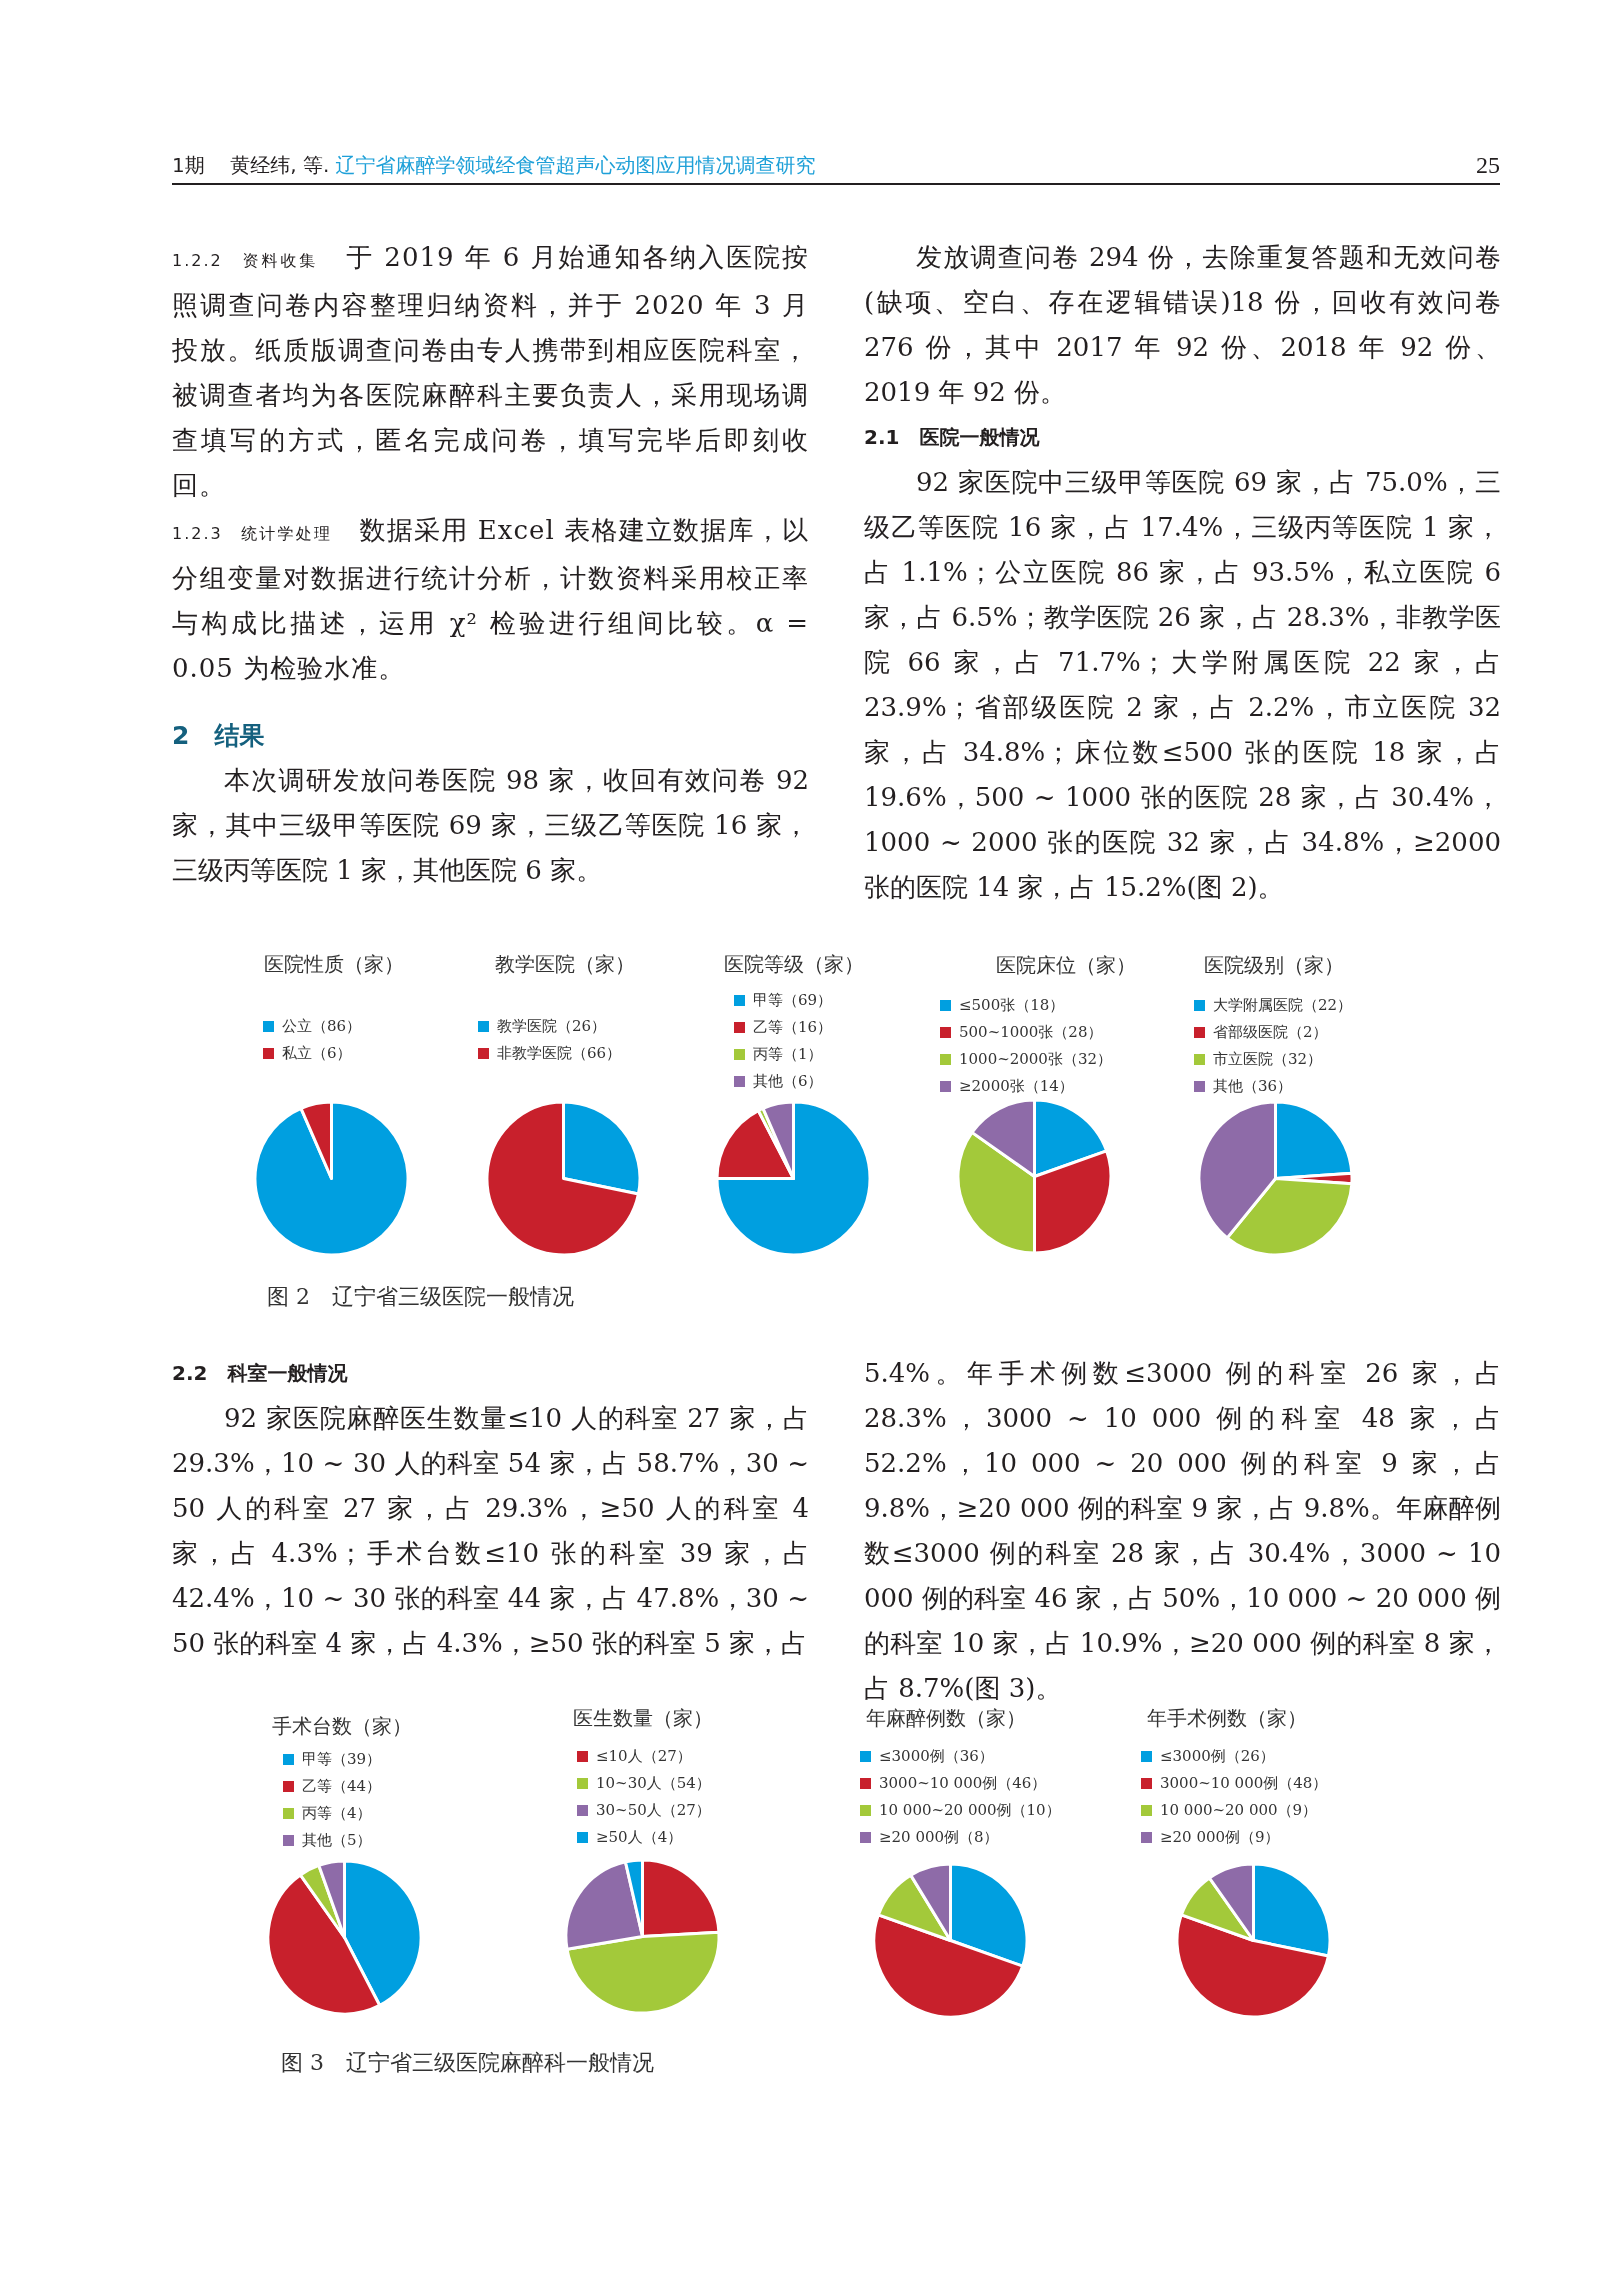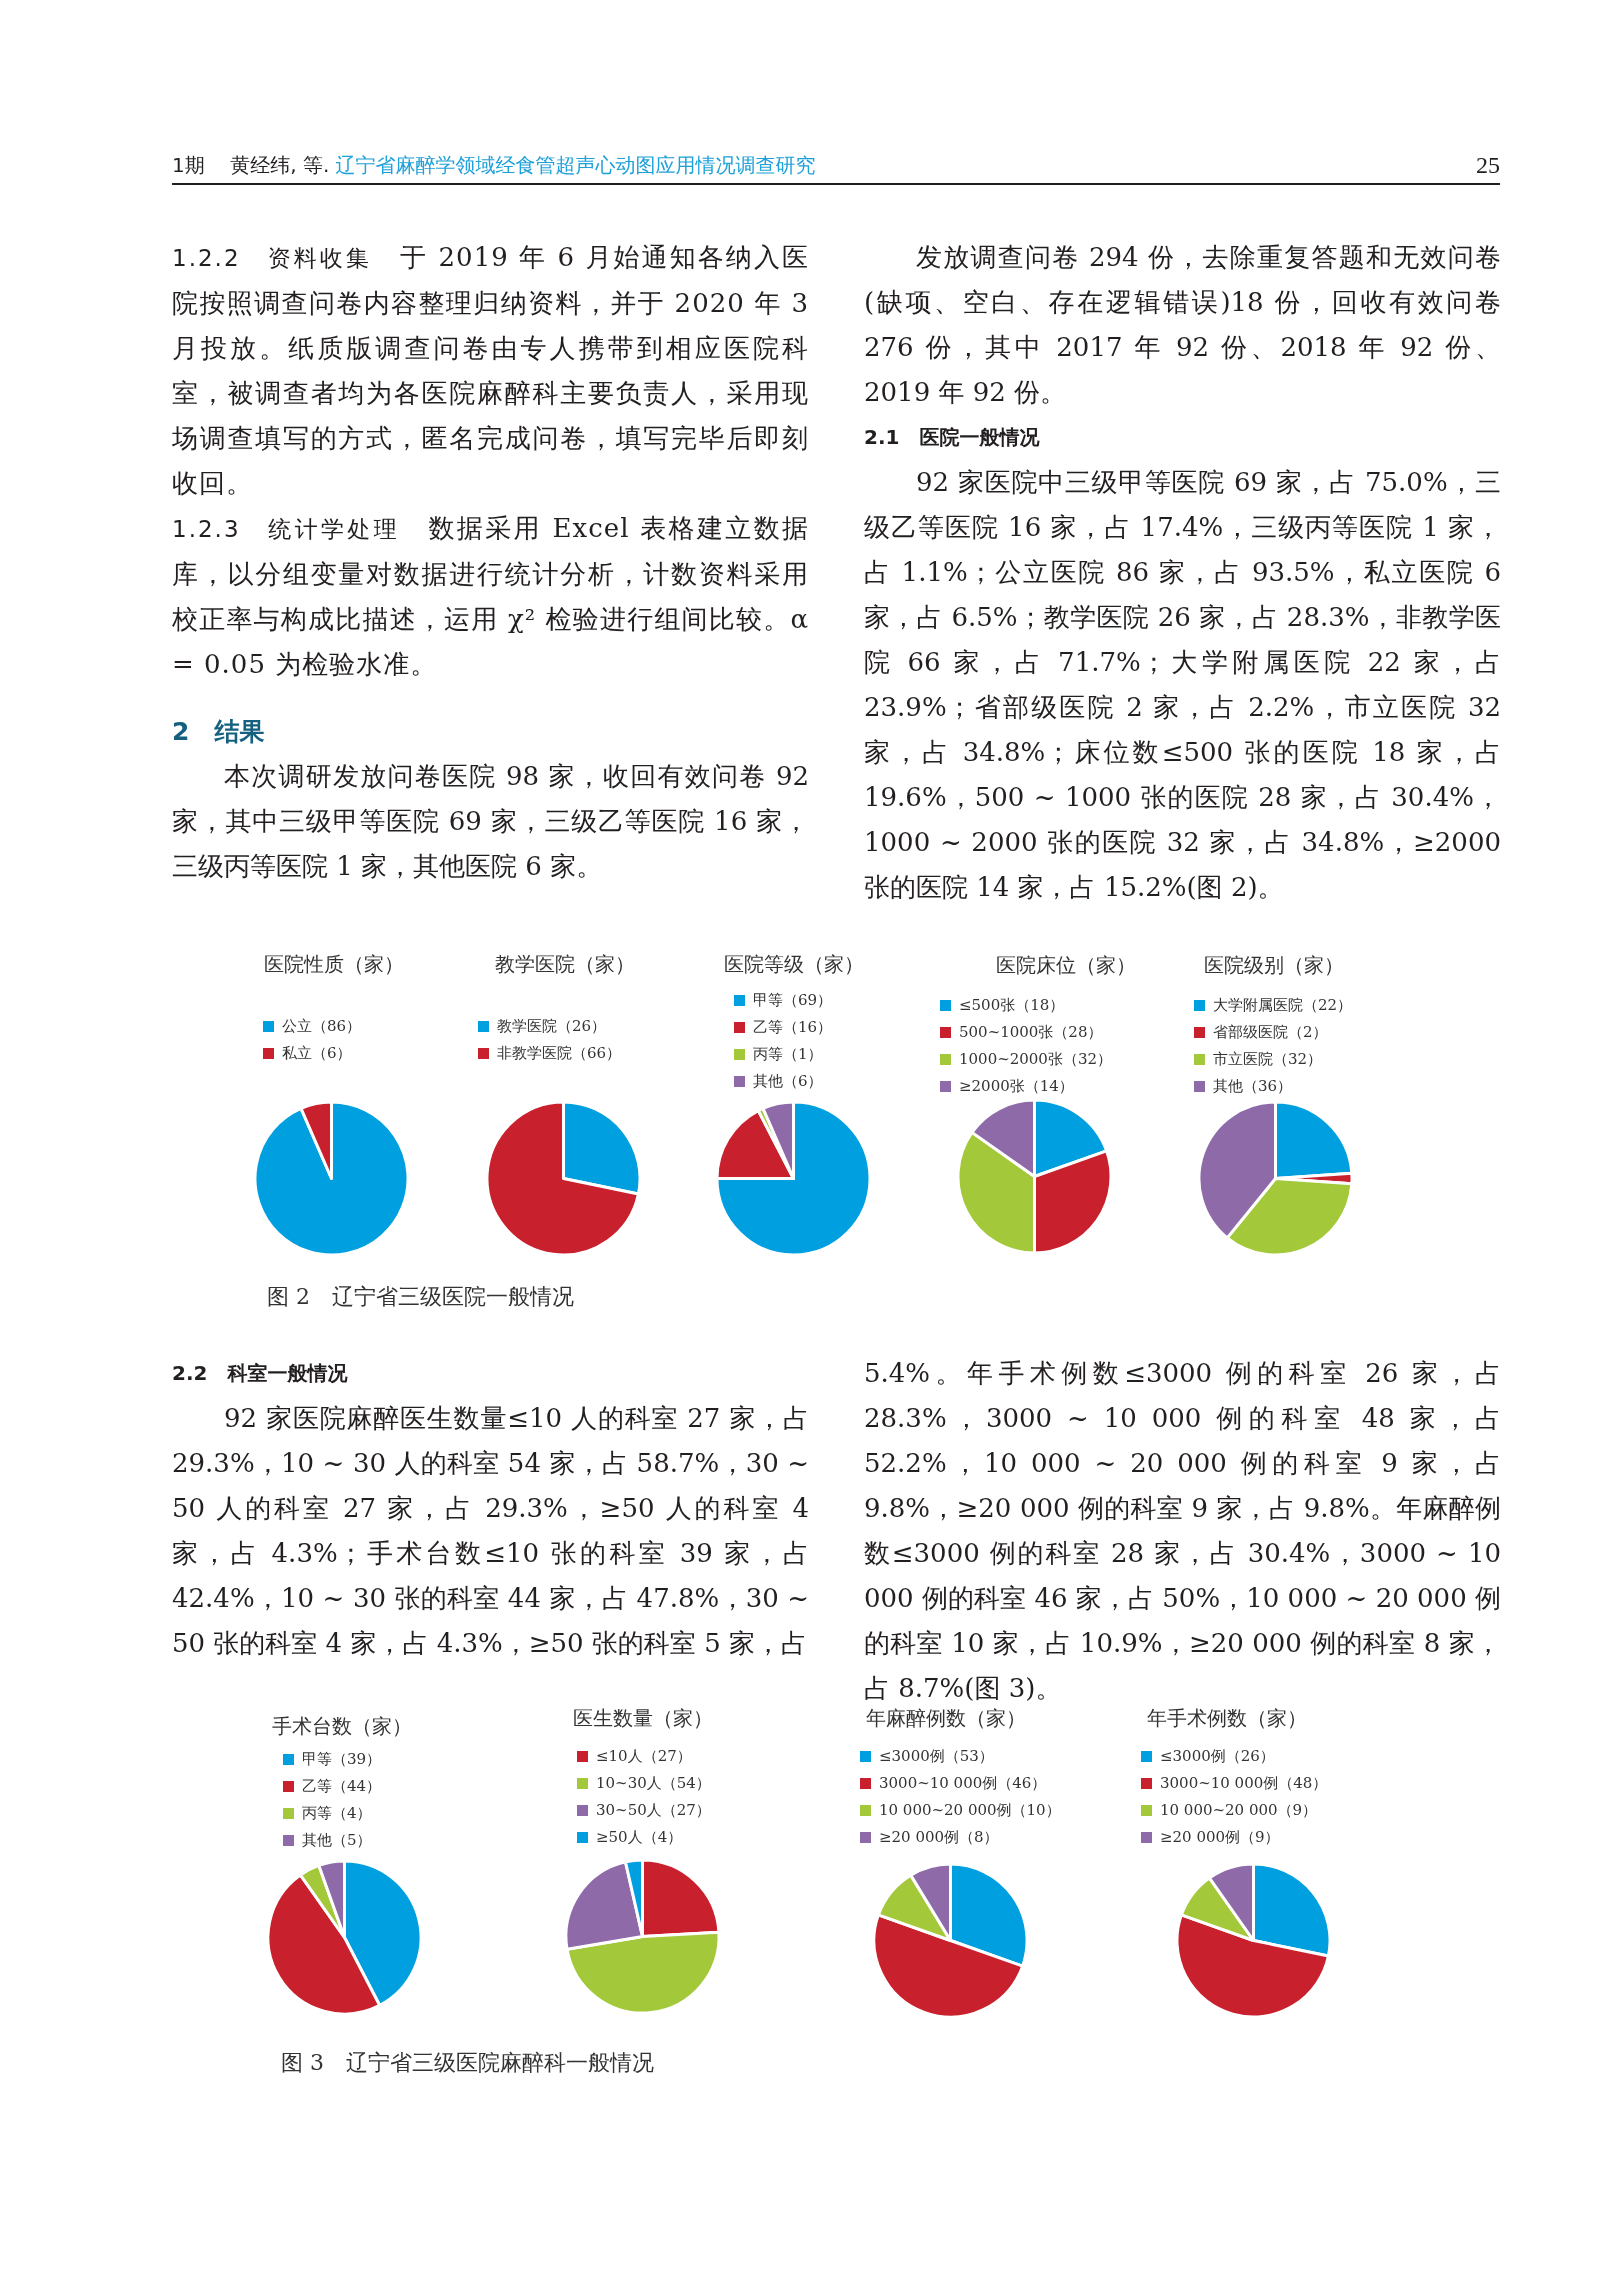--- a/index.html
+++ b/index.html
@@ -9,21 +9,21 @@
   .running-head { left: 172px; top: 147px; width: 1328px; height: 36px;
                   font-family: "DejaVu Sans", "Liberation Sans", sans-serif; font-size: 20px; line-height: 36px; }
   .running-head .title { color: #1ea0d8; }
   .running-head .pageno { position: absolute; right: 0; top: 0; font-family: "Liberation Serif", serif; font-size: 24px; }
   .head-rule { left: 172px; top: 183px; width: 1328px; height: 0; border-top: 2px solid #231f20; }
 
   .col { position: absolute; width: 637px; font-size: 26px; line-height: 45px; text-align: justify; text-align-last: left; }
   .col p { margin: 0; }
   .col .indent { text-indent: 52px; }
   .col .sub { letter-spacing: 1px; }
-  .col .sub-h { font-family: "DejaVu Sans", "Liberation Sans", sans-serif; font-size: 23px; letter-spacing: 2px; }
+  .col .sub-h { font-family: "DejaVu Sans", "Liberation Sans", sans-serif; font-size: 16px; letter-spacing: 2px; }
   .col h3 { margin: 0; font-family: "DejaVu Sans", "Liberation Sans", sans-serif; font-size: 20px; font-weight: bold; line-height: 45px; }
   .col h2 { margin: 0; font-family: "DejaVu Sans", "Liberation Sans", sans-serif; font-size: 25px; font-weight: bold; color: #14607e; line-height: 45px; }
   .col .gap { height: 22px; }
 
   .fig-title { font-family: "DejaVu Serif", "Liberation Serif", serif; font-size: 20px; color: #333; position: absolute; white-space: nowrap; }
   .legend { position: absolute; font-size: 15px; line-height: 27px; color: #333; white-space: nowrap; }
   .legend .row { display: flex; align-items: center; }
   .legend .sw { display: inline-block; width: 11px; height: 11px; margin-right: 8px; }
   .caption { position: absolute; font-size: 22px; color: #333; white-space: nowrap; }
   svg.pie { position: absolute; overflow: visible; }
@@ -211,21 +211,21 @@
         <span>30~50人（27）</span>
       </div>
       <div class="row">
         <span class="sw" style="background: rgb(0, 159, 224);"></span>
         <span>≥50人（4）</span>
       </div>
     </div>
   <div class="legend" style="left:860px; top:1743px;">
       <div class="row">
         <span class="sw" style="background: rgb(0, 159, 224);"></span>
-        <span>≤3000例（53）</span>
+        <span>≤3000例（36）</span>
       </div>
       <div class="row">
         <span class="sw" style="background: rgb(200, 32, 44);"></span>
         <span>3000~10 000例（46）</span>
       </div>
       <div class="row">
         <span class="sw" style="background: rgb(163, 201, 58);"></span>
         <span>10 000~20 000例（10）</span>
       </div>
       <div class="row">

